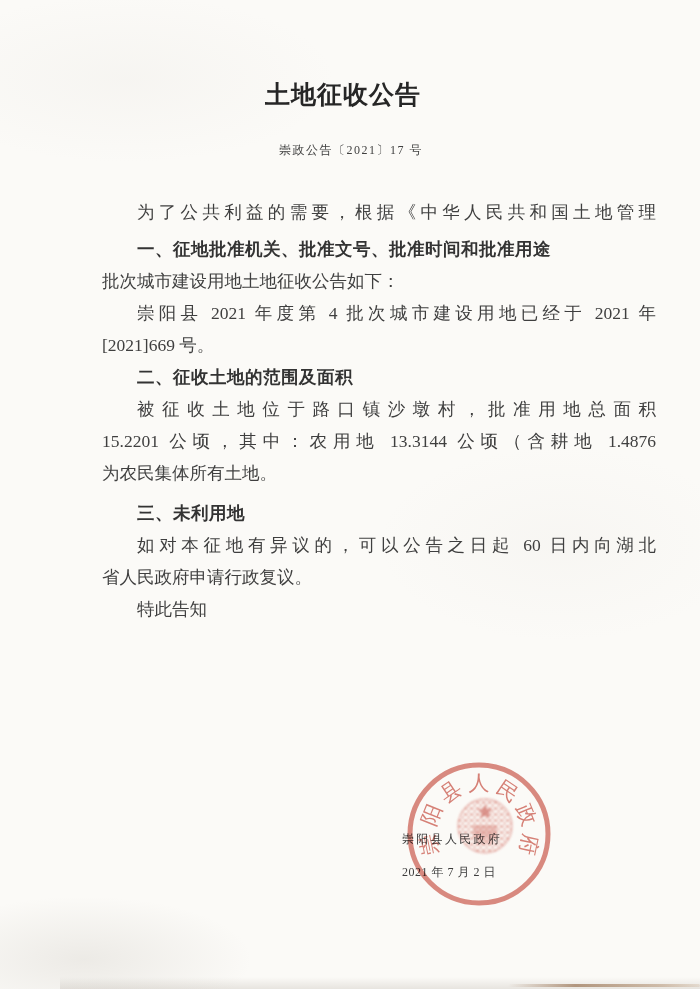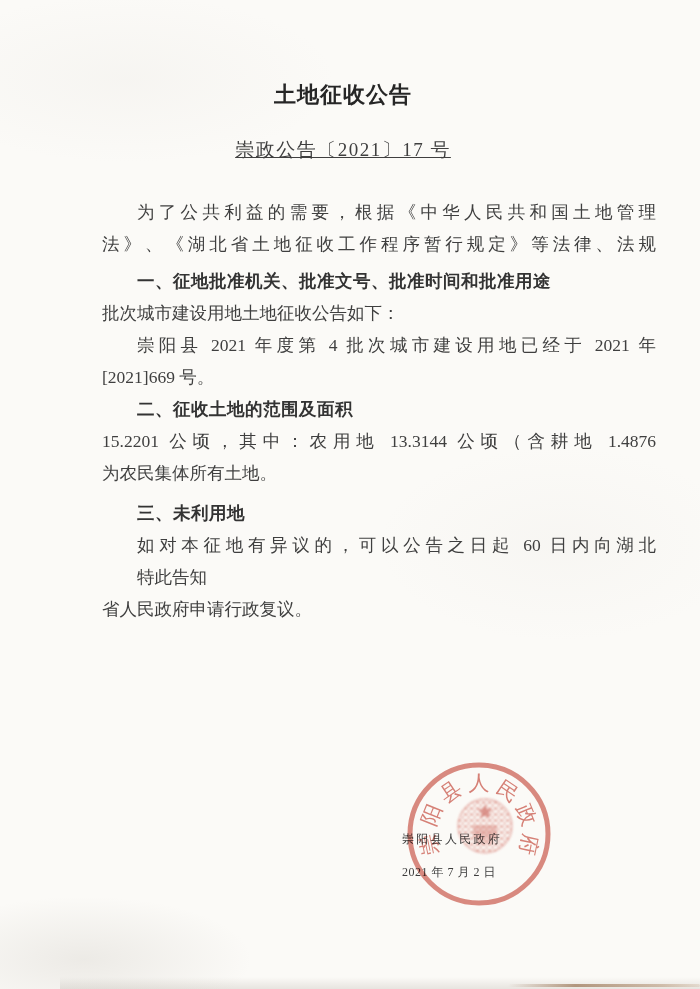--- a/index.html
+++ b/index.html
@@ -12,28 +12,28 @@
       radial-gradient(ellipse 300px 120px at 18% 8%, rgba(205,200,192,0.10), transparent 70%),
       radial-gradient(ellipse 260px 140px at 80% 55%, rgba(205,200,192,0.08), transparent 70%),
       radial-gradient(ellipse 240px 90px at 12% 97%, rgba(170,163,152,0.18), transparent 70%);
     overflow:hidden;
     font-family:"Liberation Serif","DejaVu Serif",serif;
     color:#3f3f3f;
   }
   .doc-title{
     position:absolute;left:0;top:78px;width:686px;
     text-align:center;
-    font-size:22px;font-weight:bold;color:#262626;
+    font-size:25px;font-weight:bold;color:#262626;
     letter-spacing:1px;line-height:34px;
   }
   .doc-number{
-    position:absolute;left:0;top:138px;width:686px;
+    position:absolute;left:8px;top:138px;width:686px;
     text-align:center;
-    font-size:19px;color:#3f3f3f;
-    letter-spacing:1.5px;line-height:24px;text-decoration:underline;
+    font-size:12px;color:#3f3f3f;
+    letter-spacing:1.5px;line-height:24px;
   }
   .body-text{
     position:absolute;left:102px;top:196px;width:554px;
     font-size:17.5px;line-height:32px;
   }
   .line{height:32px;white-space:normal;}
   .j{text-align:justify;text-align-last:justify;}
   .ind{text-indent:35px;}
   .hd{font-weight:bold;font-family:"Liberation Sans","DejaVu Sans",sans-serif;color:#333;letter-spacing:0.5px;}
   .mt5{margin-top:5px;}
@@ -72,32 +72,32 @@
 <body>
 
 <div class="page">
 
   <div class="doc-title">土地征收公告</div>
 
   <div class="doc-number">崇政公告〔2021〕17 号</div>
 
   <div class="body-text">
     <div class="line j ind">为了公共利益的需要，根据《中华人民共和国土地管理</div>
-    <div class="line j">法》、《湖北省土地征收工作程序暂行规定》等法律、法规</div>
     <div class="line hd ind mt5">一、征地批准机关、批准文号、批准时间和批准用途</div>
     <div class="line">批次城市建设用地土地征收公告如下：</div>
     <div class="line j ind">崇阳县 2021 年度第 4 批次城市建设用地已经于 2021 年</div>
     <div class="line">[2021]669 号。</div>
     <div class="line hd ind">二、征收土地的范围及面积</div>
+    <div class="line j ind">被征收土地位于路口镇沙墩村，批准用地总面积</div>
     <div class="line j">15.2201 公顷，其中：农用地 13.3144 公顷（含耕地 1.4876</div>
     <div class="line">为农民集体所有土地。</div>
     <div class="line hd ind mt8">三、未利用地</div>
     <div class="line j ind">如对本征地有异议的，可以公告之日起 60 日内向湖北</div>
+    <div class="line">省人民政府申请行政复议。</div>
     <div class="line ind">特此告知</div>
-    <div class="line">省人民政府申请行政复议。</div>
   </div>
 
   <div class="signature">
     <div class="sig-name">崇阳县人民政府</div>
     <div class="sig-date">2021 年 7 月 2 日</div>
   </div>
 
   <div class="seal">
     <svg viewBox="0 0 150 150" xmlns="http://www.w3.org/2000/svg">
       <defs>

